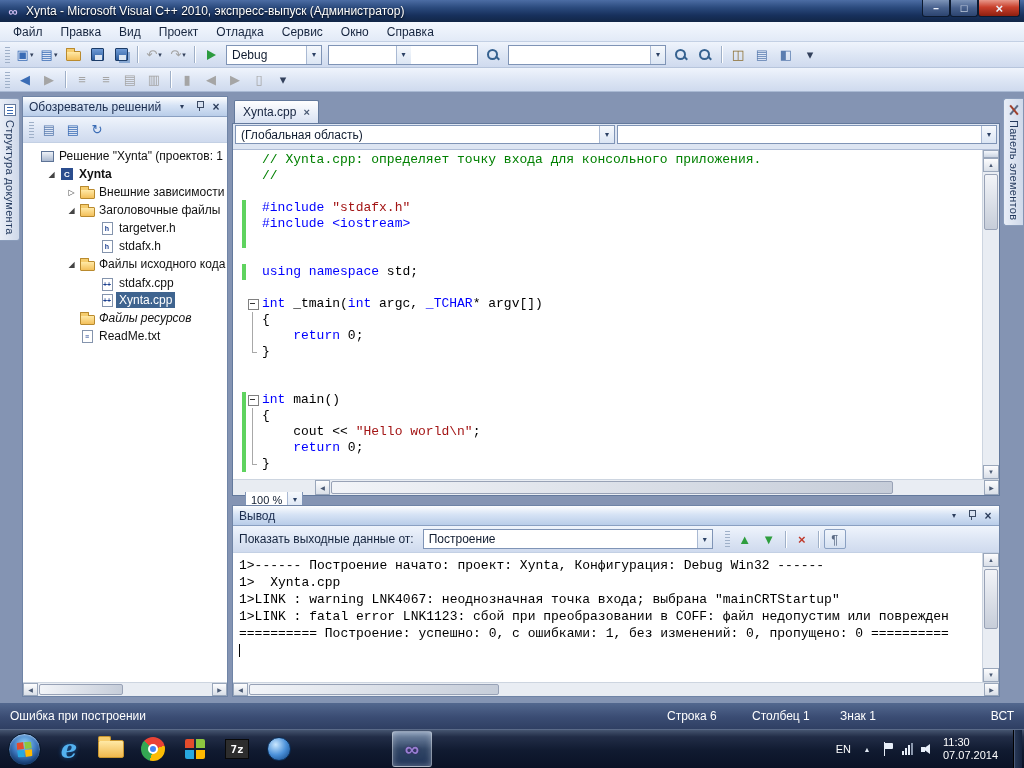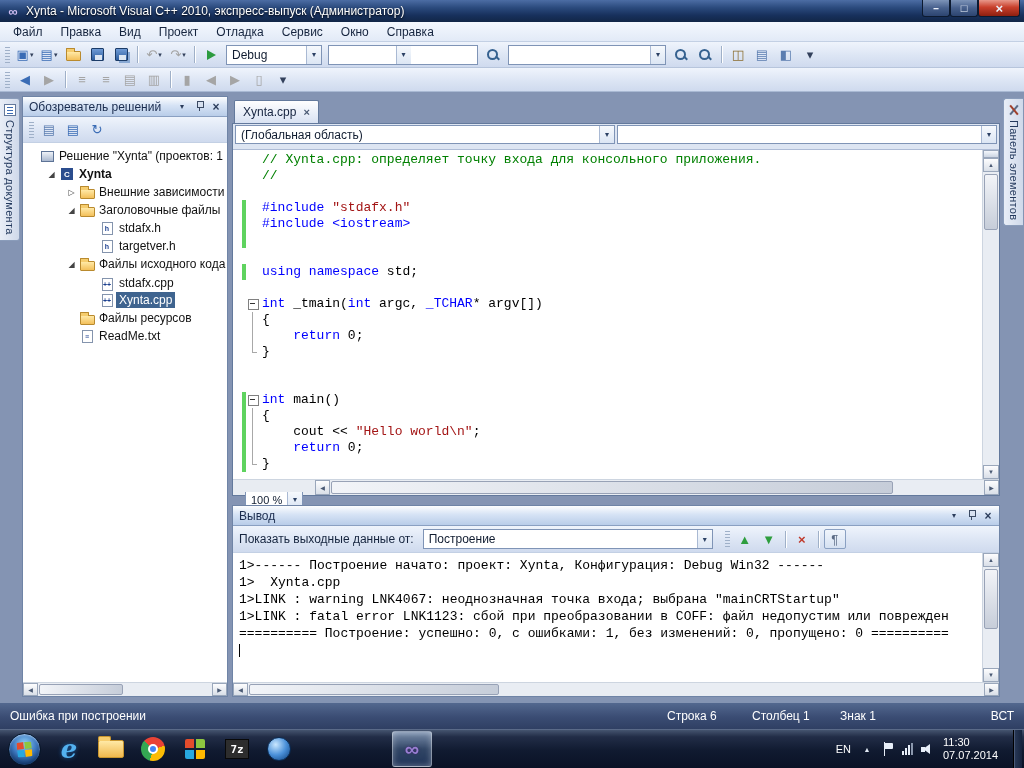--- a/index.html
+++ b/index.html
@@ -383,28 +383,28 @@
             <span class="ticon">
               <span class="ic-folder"></span>
             </span>
             <span class="tlabel">Заголовочные файлы</span>
           </div>
           <div class="trow" style="padding-left: 62px;">
             <span class="twisty"></span>
             <span class="ticon">
               <span class="ic-sheet">h</span>
             </span>
-            <span class="tlabel">stdafx.h</span>
+            <span class="tlabel">targetver.h</span>
           </div>
           <div class="trow" style="padding-left: 62px;">
             <span class="twisty"></span>
             <span class="ticon">
               <span class="ic-sheet">h</span>
             </span>
-            <span class="tlabel">targetver.h</span>
+            <span class="tlabel">stdafx.h</span>
           </div>
           <div class="trow" style="padding-left: 42px;">
             <span class="twisty">◢</span>
             <span class="ticon">
               <span class="ic-folder"></span>
             </span>
             <span class="tlabel">Файлы исходного кода</span>
           </div>
           <div class="trow" style="padding-left: 62px; align-items: flex-end;">
             <span class="twisty"></span>
@@ -413,21 +413,21 @@
             </span>
             <span class="tlabel">stdafx.cpp</span>
           </div>
           <div class="trow" style="padding-left: 62px;">
             <span class="twisty"></span>
             <span class="ticon">
               <span class="ic-sheet">++</span>
             </span>
             <span class="tlabel sel">Xynta.cpp</span>
           </div>
-          <div class="trow" style="padding-left: 42px;">
+          <div class="trow" style="padding-left: 42px; font-style: italic;">
             <span class="twisty"></span>
             <span class="ticon">
               <span class="ic-folder"></span>
             </span>
             <span class="tlabel">Файлы ресурсов</span>
           </div>
           <div class="trow" style="padding-left: 42px;">
             <span class="twisty"></span>
             <span class="ticon">
               <span class="ic-sheet">≡</span>

